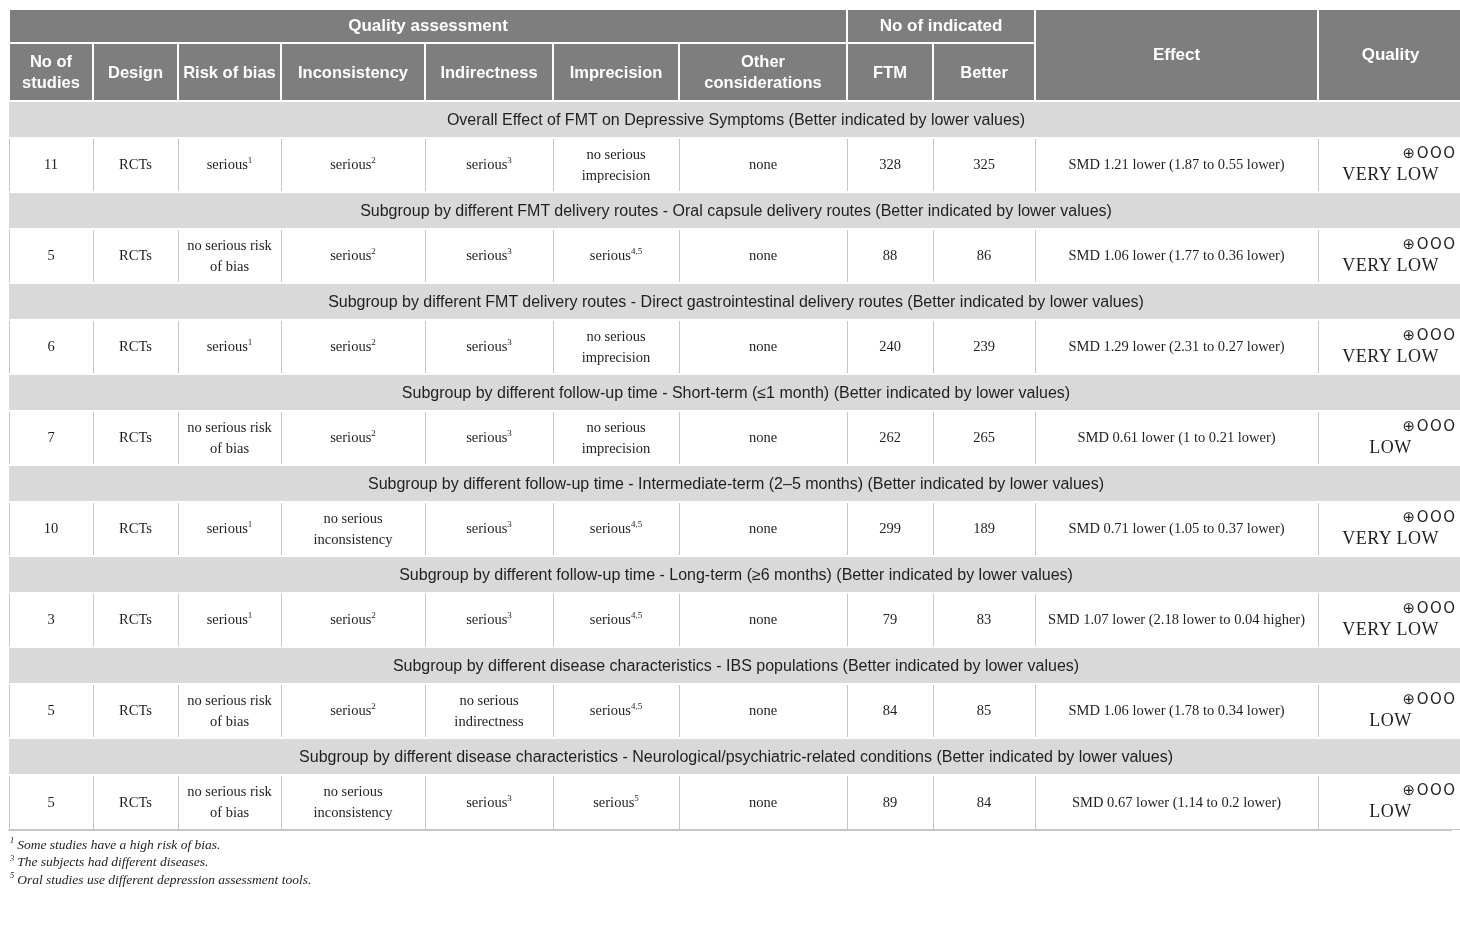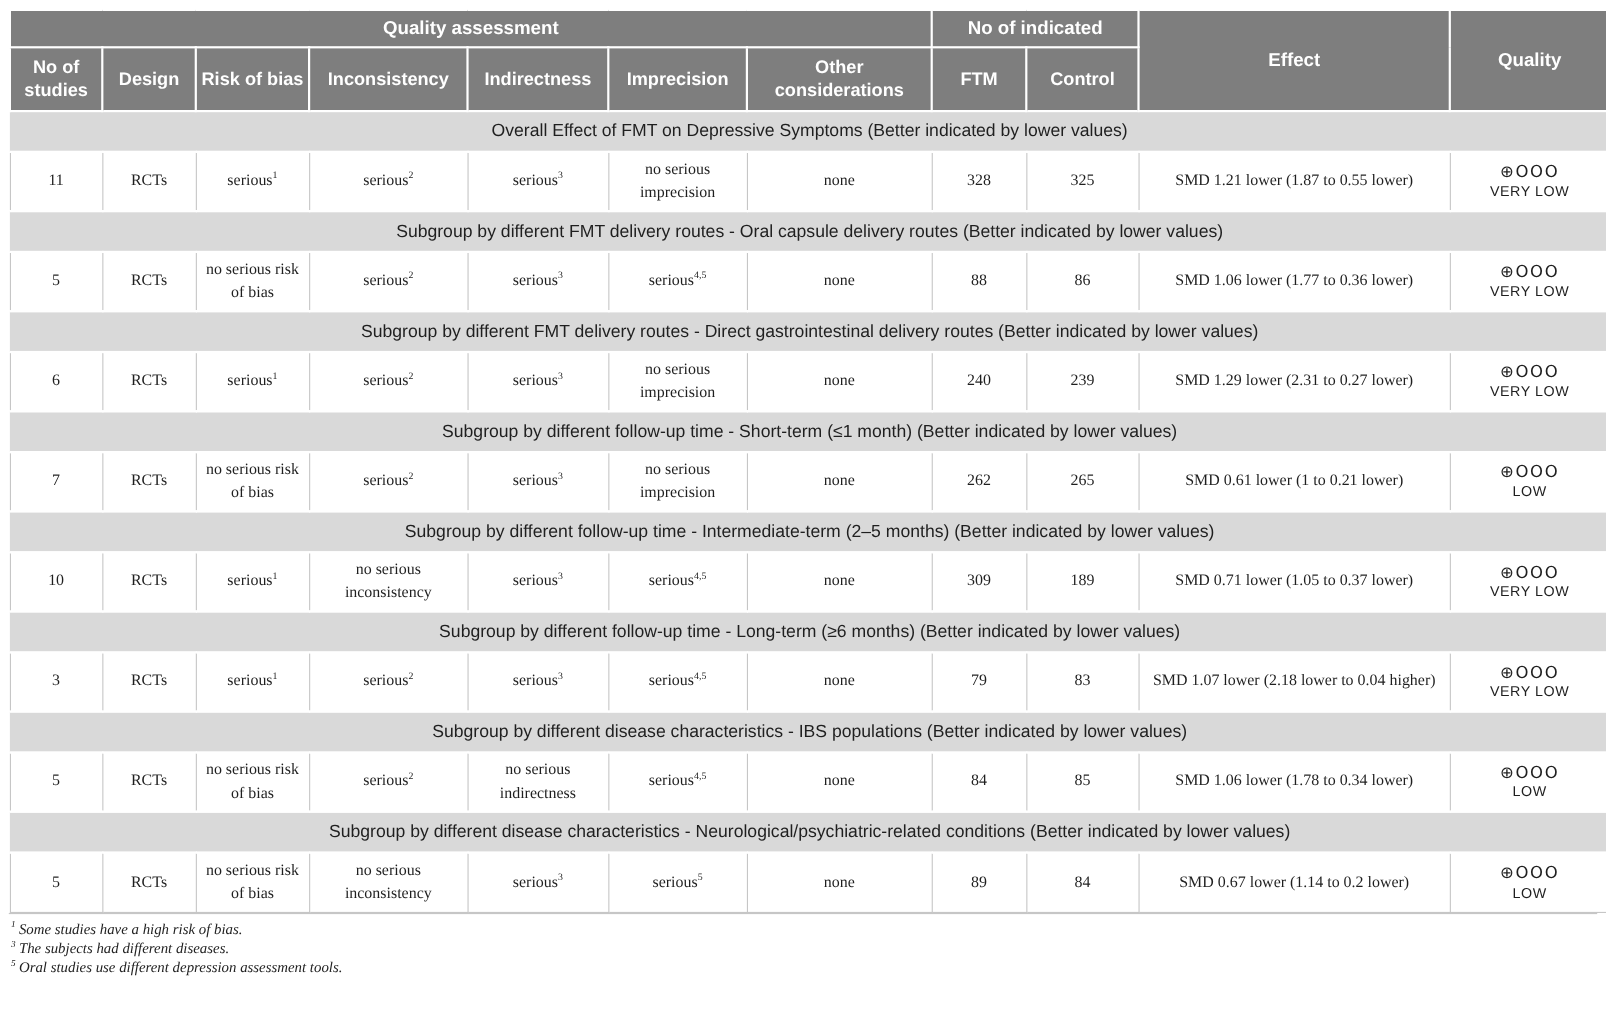--- a/index.html
+++ b/index.html
@@ -58,24 +58,25 @@
     border:1px solid var(--border);
     padding:2px 6px;
     line-height:1.45;
   }
   sup{font-size:0.62em;vertical-align:super;line-height:0;}
   .quality-symbols{
     font-family:"DejaVu Sans",sans-serif;
     font-size:15px;
     letter-spacing:1.5px;
     line-height:1.3;
+    text-align:right;
   }
   .quality-label{
-    font-family:Liberation Sans, sans-serif;
-    font-size:13px;
+    font-family:Liberation Serif, serif;
+    font-size:18px;
     letter-spacing:0.5px;
     line-height:1.3;
   }
   
   .footnotes{
     width:1444px;
     padding:5px 0 6px 2px;
     border-top:1px solid var(--border);
     font-family:"Liberation Serif",serif;
     font-size:13.5px;
@@ -111,21 +112,21 @@
       </tr>
       <tr class="col-row">
         <th>No of studies</th>
         <th>Design</th>
         <th>Risk of bias</th>
         <th>Inconsistency</th>
         <th>Indirectness</th>
         <th>Imprecision</th>
         <th>Other considerations</th>
         <th>FTM</th>
-        <th>Control</th>
+        <th>Better</th>
       </tr>
     </thead>
     <tbody id="table-body">
         <tr class="section-row">
           <td colspan="11">Overall Effect of FMT on Depressive Symptoms (Better indicated by lower values)</td>
         </tr>
         <tr class="data-row">
           <td>11</td>
           <td>RCTs</td>
           <td>serious<sup>1</sup></td>
@@ -202,21 +203,21 @@
           <td colspan="11">Subgroup by different follow-up time - Intermediate-term (2–5 months) (Better indicated by lower values)</td>
         </tr>
         <tr class="data-row">
           <td>10</td>
           <td>RCTs</td>
           <td>serious<sup>1</sup></td>
           <td>no serious inconsistency</td>
           <td>serious<sup>3</sup></td>
           <td>serious<sup>4,5</sup></td>
           <td>none</td>
-          <td>309</td>
+          <td>299</td>
           <td>189</td>
           <td>SMD 0.71 lower (1.05 to 0.37 lower)</td>
           <td>
             <div class="quality-symbols">⊕OOO</div>
             <div class="quality-label">VERY LOW</div>
           </td>
         </tr>
         <tr class="section-row">
           <td colspan="11">Subgroup by different follow-up time - Long-term (≥6 months) (Better indicated by lower values)</td>
         </tr>

